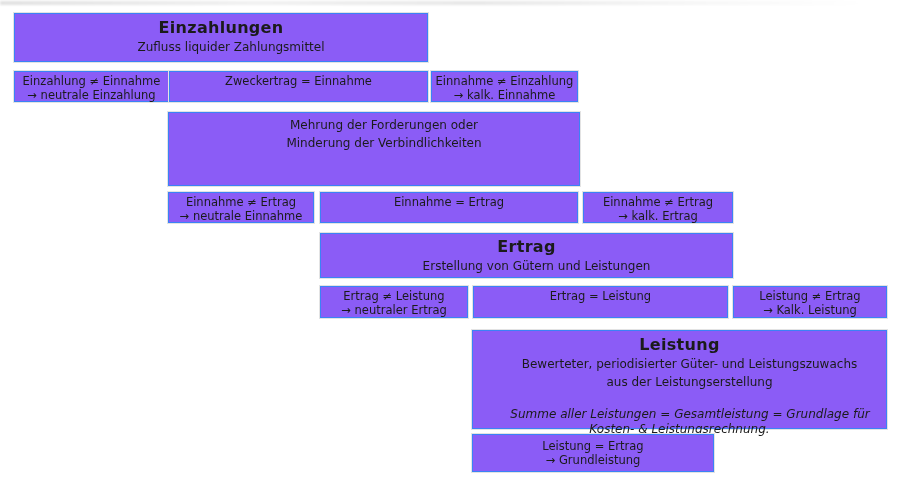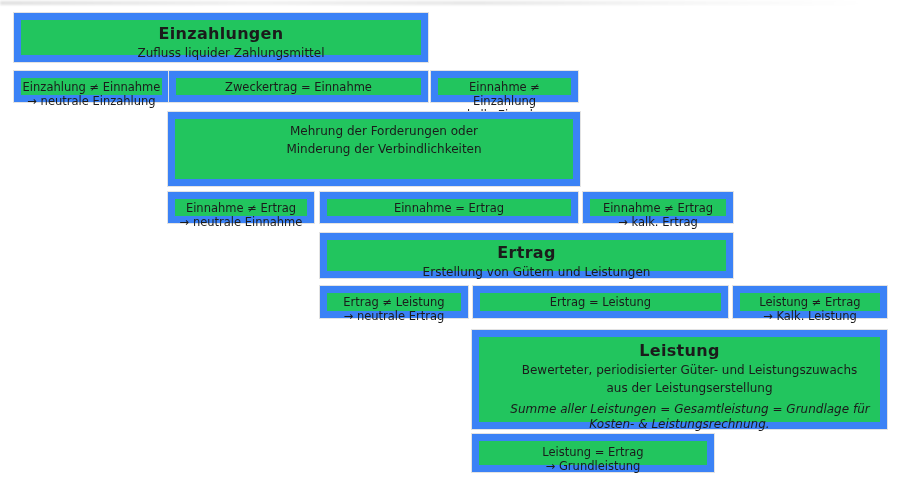--- a/index.html
+++ b/index.html
@@ -11,42 +11,42 @@
     position: relative;
     width: 900px;
     height: 486px;
     font-family: "DejaVu Sans", "Liberation Sans", sans-serif;
     color: #1b1b1b;
     overflow: hidden;
   }
   .box {
     position: absolute;
     box-sizing: border-box;
-    background: #22c55e;
-    border: 7px solid #3b82f6;
+    background: #8b5cf6;
+    border: 1px solid #3b82f6;
     box-shadow: 0 0 0 1px #e3e3e3;
     text-align: center;
   }
   .main-title {
     font-weight: bold;
     font-size: 16px;
     line-height: 21px;
     letter-spacing: 0.3px;
   }
   .main-sub {
     font-size: 12px;
     line-height: 18px;
     padding-left: 20px;
   }
   .main-note {
     font-style: italic;
     font-size: 12px;
     line-height: 15px;
   }
-  .note-gap { margin-top: 5px; padding-left: 21px; }
+  .note-gap { margin-top: 16px; padding-left: 21px; }
   .cell-line {
     font-size: 11.5px;
     line-height: 14px;
   }
   .pad-t2 { padding-top: 2px; }
   .pad-t3 { padding-top: 3px; }
   .pad-t4 { padding-top: 4px; }
   
   .artifact {
     position: absolute;
@@ -96,21 +96,21 @@
   <div class="cell-line">→ kalk. Ertrag</div>
 </div>
 
 <div class="box pad-t2" style="left:320px; top:233px; width:413px; height:45px;">
   <div class="main-title">Ertrag</div>
   <div class="main-sub">Erstellung von Gütern und Leistungen</div>
 </div>
 
 <div class="box pad-t2" style="left:320px; top:286px; width:148px; height:32px;">
   <div class="cell-line">Ertrag ≠ Leistung</div>
-  <div class="cell-line">→ neutrale Ertrag</div>
+  <div class="cell-line">→ neutraler Ertrag</div>
 </div>
 <div class="box pad-t2" style="left:473px; top:286px; width:255px; height:32px;">
   <div class="cell-line">Ertrag = Leistung</div>
 </div>
 <div class="box pad-t2" style="left:733px; top:286px; width:154px; height:32px;">
   <div class="cell-line">Leistung ≠ Ertrag</div>
   <div class="cell-line">→ Kalk. Leistung</div>
 </div>
 
 <div class="box pad-t3" style="left:472px; top:330px; width:415px; height:99px;">

